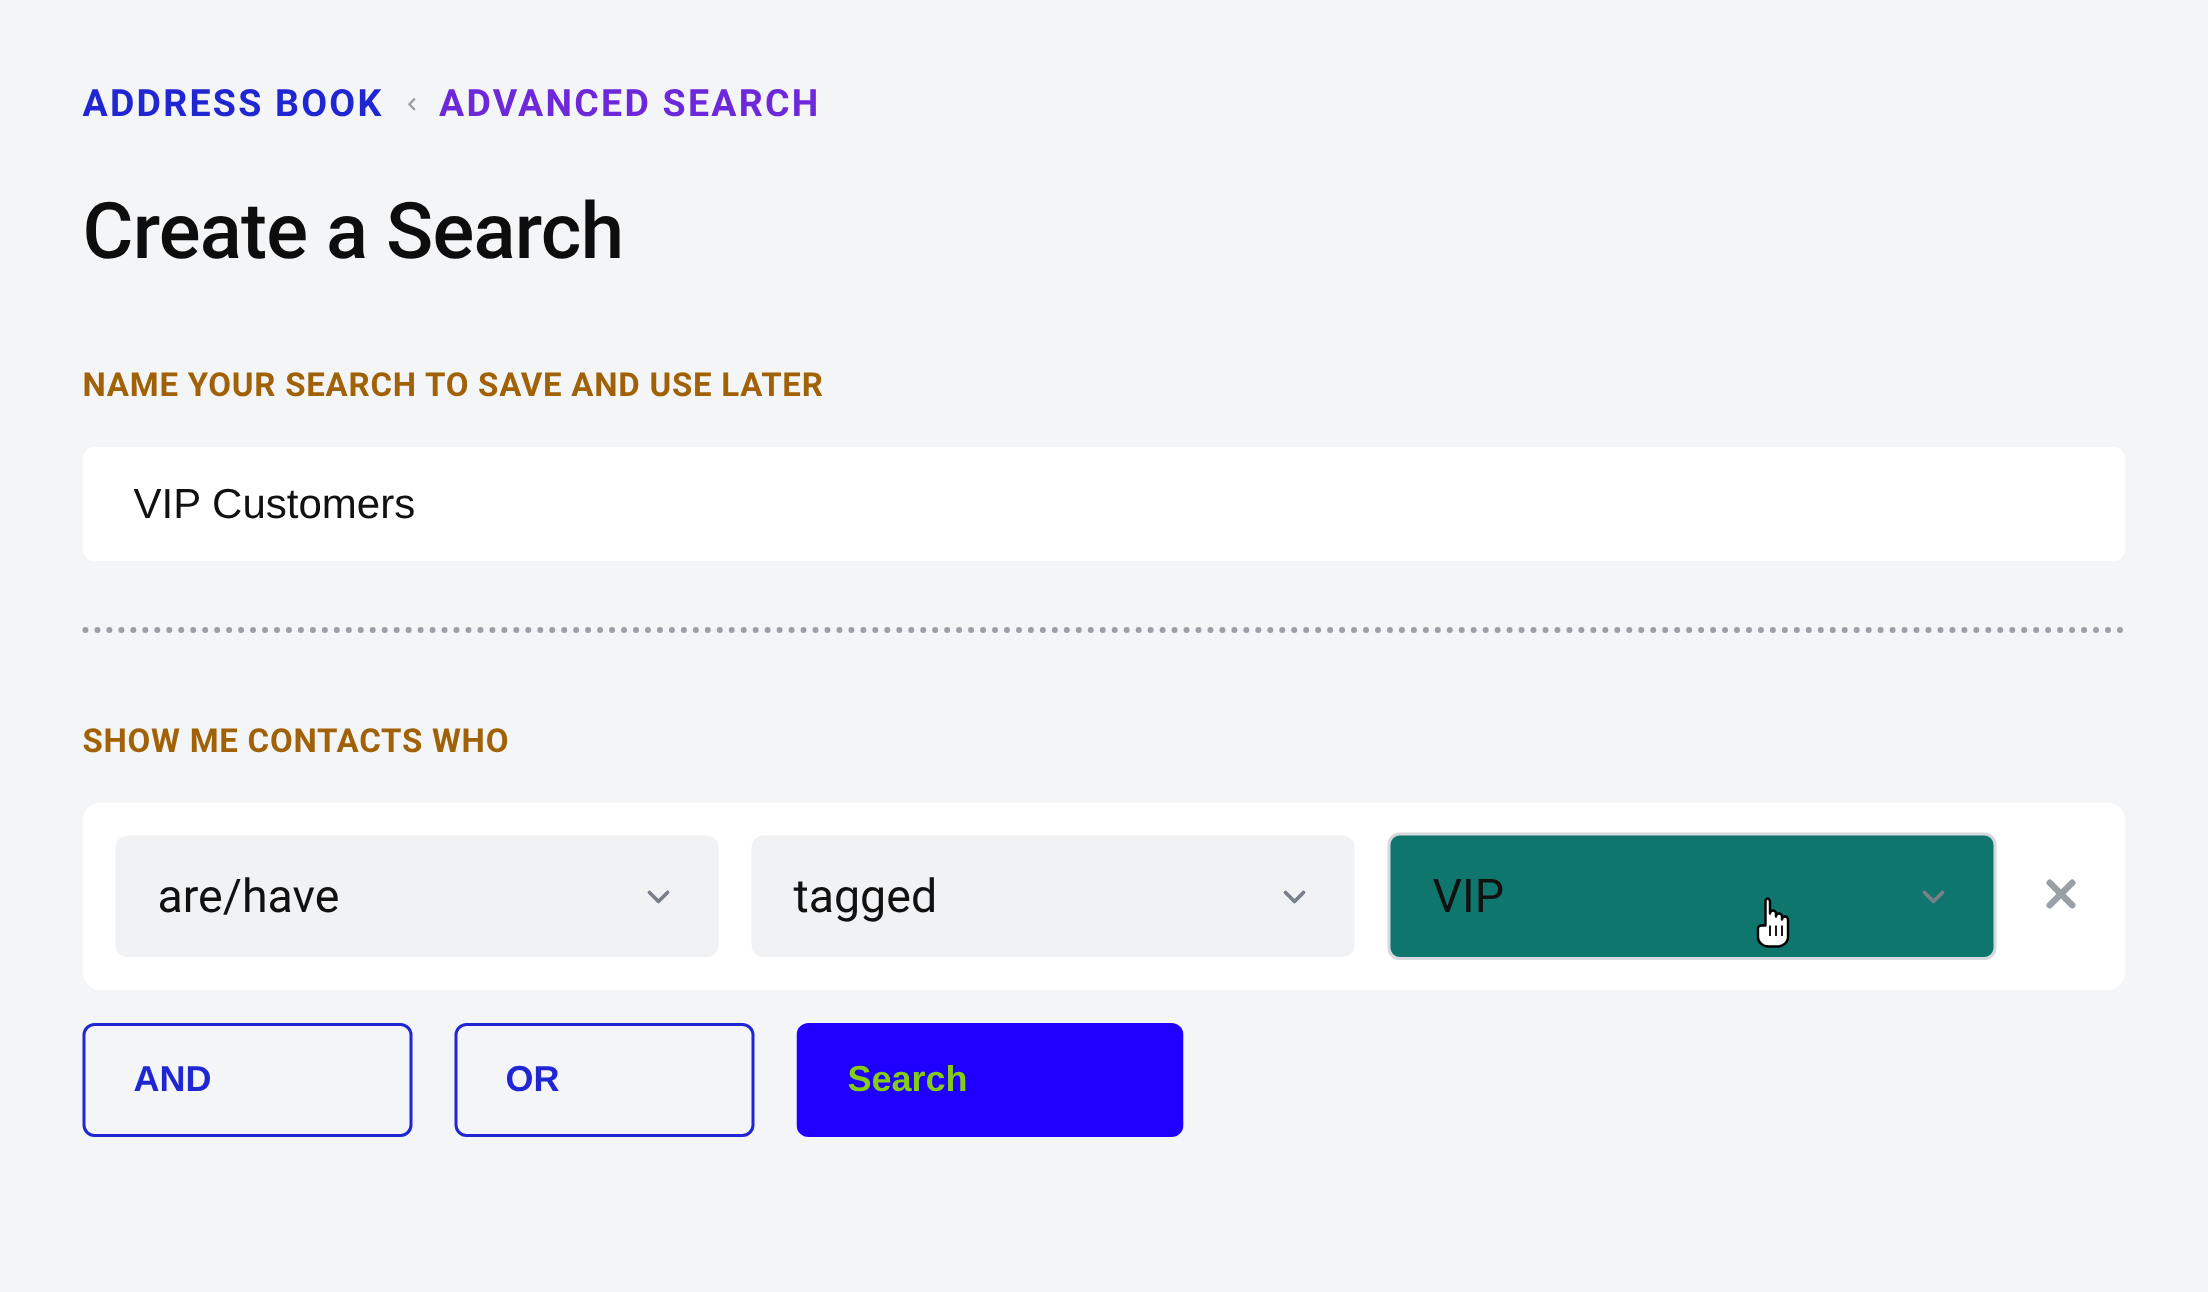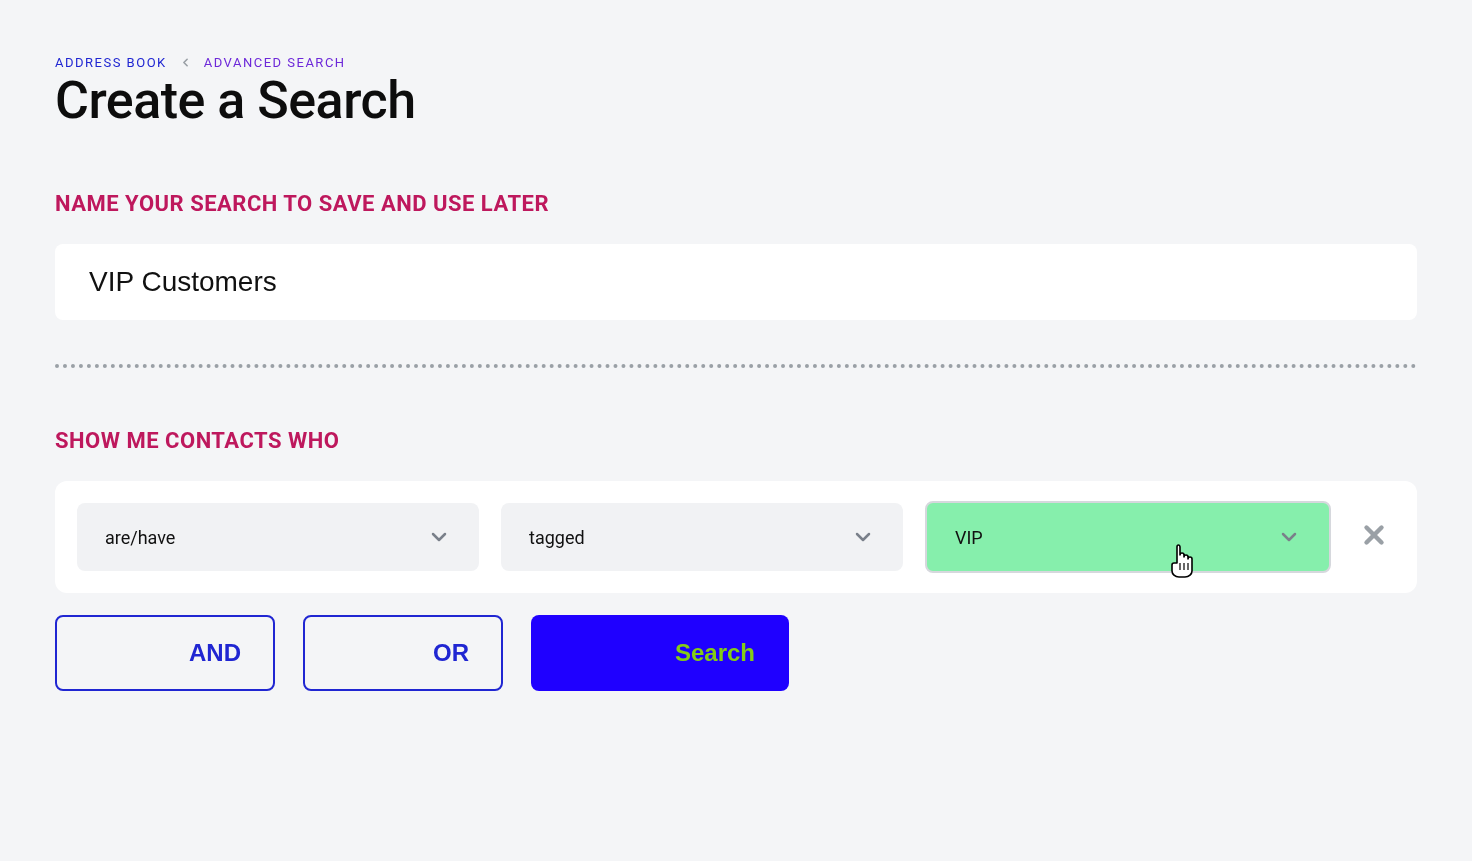--- a/index.html
+++ b/index.html
@@ -11,23 +11,24 @@
       font-family: -apple-system, BlinkMacSystemFont, "Segoe UI", Roboto, Helvetica, Arial, sans-serif;
       background: #f4f5f7;
       width: 1472px;
       height: 861px;
       padding: 55px 55px 0 55px;
     }
     .breadcrumb {
       display: flex;
       align-items: center;
       gap: 12px;
-      font-size: 13px;
-      font-weight: 400;
+      font-size: 25px;
+      font-weight: 700;
       letter-spacing: 1.5px;
+      margin-bottom: 40px;
     }
     .breadcrumb-link {
       color: #2026d2;
       text-transform: uppercase;
     }
     .breadcrumb-sep {
       color: #9aa0a6;
       display: inline-flex;
       align-items: center;
     }
@@ -39,21 +40,21 @@
       font-size: 52px;
       font-weight: 500;
       color: #0d0d0d;
       letter-spacing: -0.5px;
       margin-bottom: 60px;
     }
     .section-label {
       font-size: 22px;
       font-weight: 700;
       letter-spacing: 0.5px;
-      color: #be185d;
+      color: #a16207;
       text-transform: uppercase;
       margin-bottom: 28px;
     }
     .text-input {
       width: 100%;
       background: #ffffff;
       border: none;
       border-radius: 8px;
       font-size: 28px;
       color: #111;
@@ -73,29 +74,29 @@
       align-items: center;
       gap: 22px;
       margin-bottom: 22px;
     }
     .select-box {
       flex: 1;
       background: #f1f2f4;
       border: none;
       border-radius: 8px;
       padding: 22px 28px;
-      font-size: 18px;
+      font-size: 31px;
       color: #111;
       display: flex;
       align-items: center;
       justify-content: space-between;
       cursor: pointer;
     }
     .select-box.outlined {
-      background: #86efac;
+      background: #0f766e;
       border: 2px solid #d6d8dd;
       position: relative;
     }
     .chevron {
       color: #7a808a;
       display: inline-flex;
     }
     .remove-btn {
       color: #9aa0a6;
       cursor: pointer;
@@ -106,21 +107,21 @@
       display: flex;
       gap: 28px;
     }
     .btn {
       min-width: 200px;
       padding: 22px 32px;
       font-size: 24px;
       font-weight: 700;
       border-radius: 8px;
       cursor: pointer;
-      text-align: right;
+      text-align: left;
       border: 2px solid transparent;
     }
     .btn-outline {
       background: #f4f5f7;
       color: #2026d2;
       border-color: #2026d2;
     }
     .btn-primary {
       background: #1f00ff;
       color: #84cc16;

